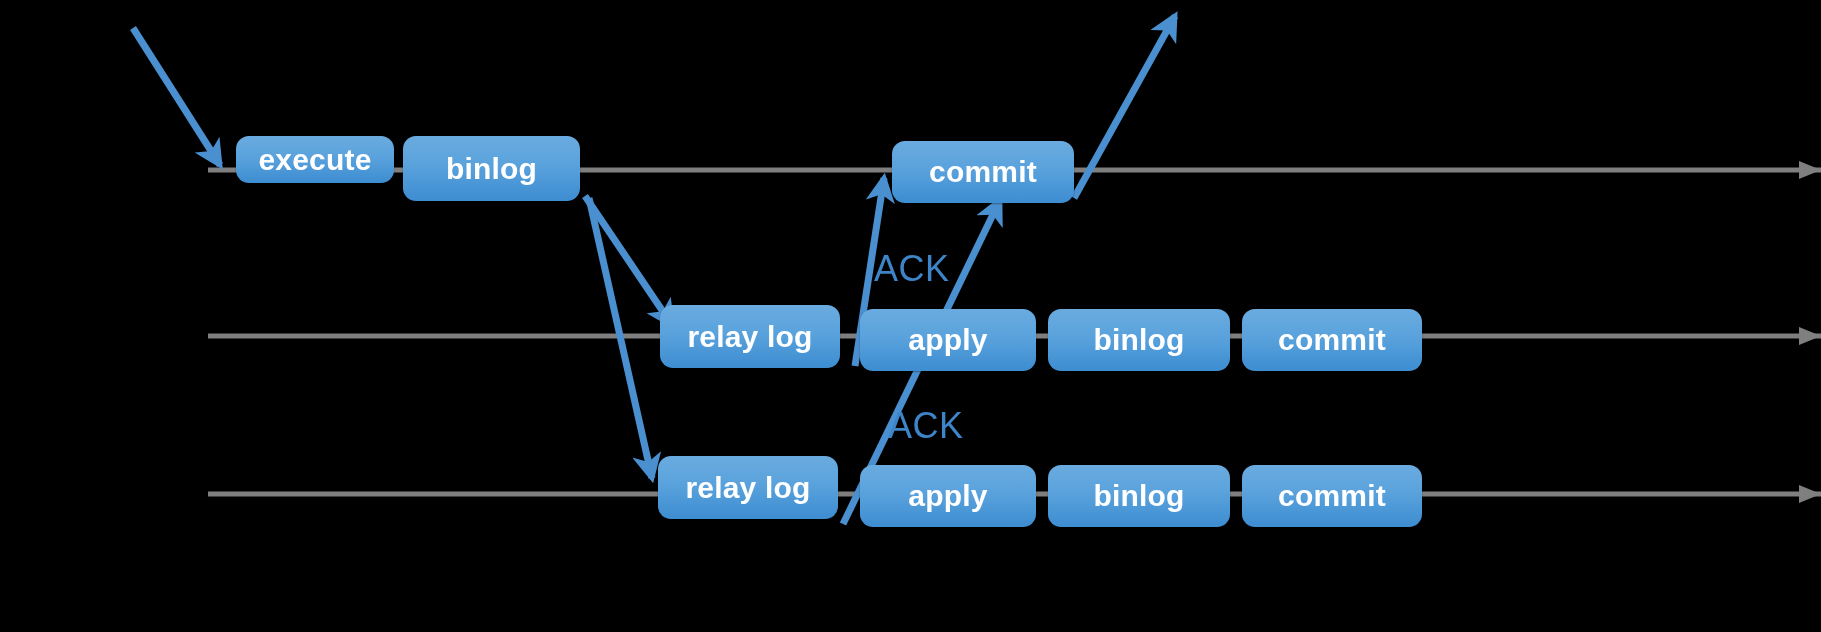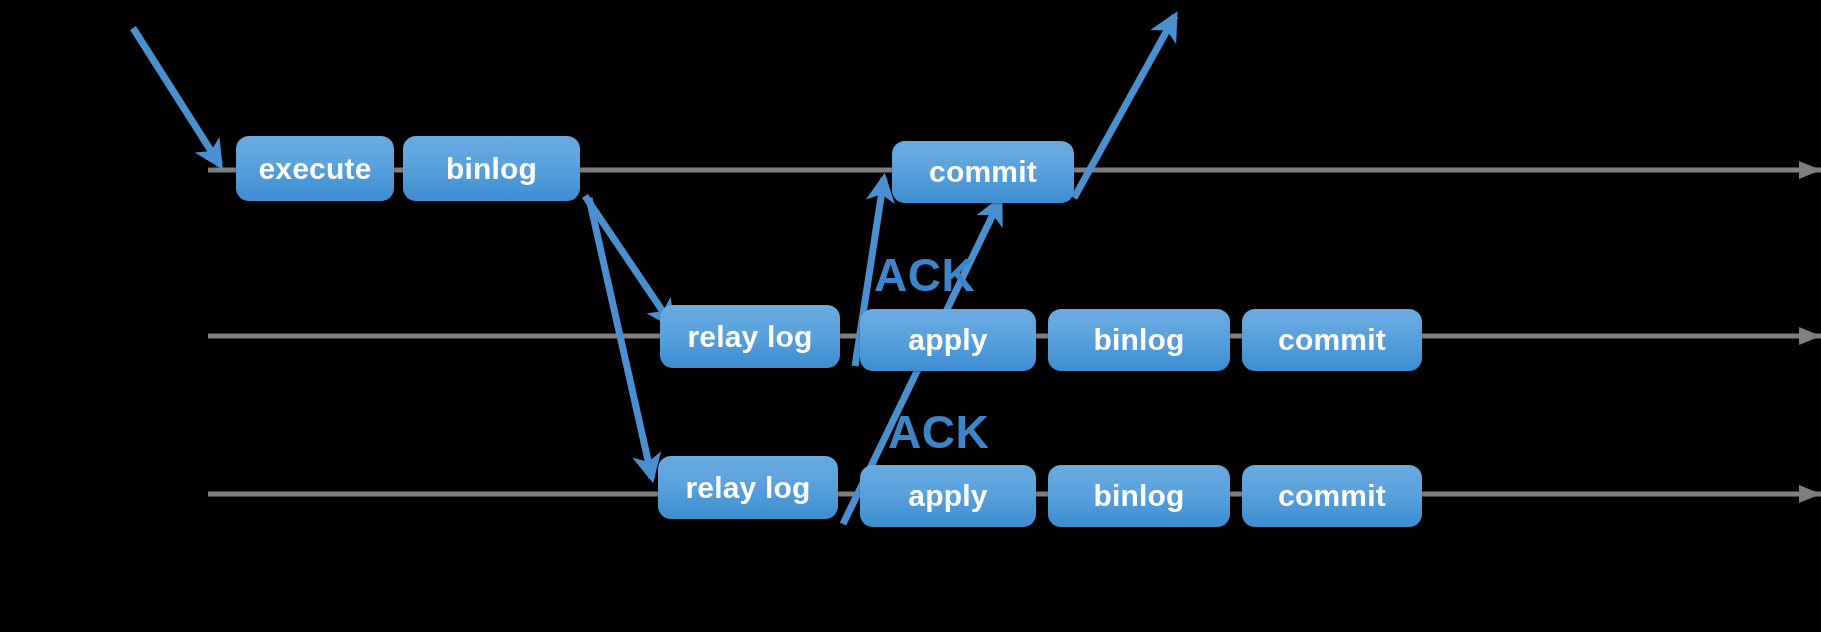--- a/index.html
+++ b/index.html
@@ -4,21 +4,21 @@
 <style>
   html,body{margin:0;padding:0;background:#000;}
   #stage{position:relative;width:1821px;height:632px;background:#000;overflow:hidden;
          font-family:"Liberation Sans",sans-serif;}
   svg.layer{position:absolute;left:0;top:0;width:1821px;height:632px;}
   .node{position:absolute;display:flex;align-items:center;justify-content:center;
         border-radius:13px;color:#ffffff;font-weight:bold;font-size:30px;
         letter-spacing:.2px;white-space:nowrap;
         background:linear-gradient(180deg,#6aabdf 0%,#5ba3dd 42%,#3d8dd1 100%);
         box-shadow:0 1px 2px rgba(0,0,0,.35);}
-  .ack{position:absolute;color:#3d85c8;font-size:46px;font-weight:bold;
+  .ack{position:absolute;color:#3d85c8;font-size:36px;font-weight:normal;
        letter-spacing:.5px;white-space:nowrap;}
 </style>
 </head>
 <body>
 
 <div id="stage">
 
   <svg class="layer" viewBox="0 0 1821 632" xmlns="http://www.w3.org/2000/svg">
     <defs>
       <marker id="ah" viewBox="0 0 10 10" refX="8.2" refY="5" markerWidth="4.2" markerHeight="4.2" orient="auto-start-reverse">
@@ -37,21 +37,21 @@
         <line x1="133" y1="28" x2="220" y2="165" stroke="#4a90d0" stroke-width="7" stroke-linecap="butt" marker-end="url(#ah)"></line>
         <line x1="585" y1="196" x2="672" y2="325" stroke="#4a90d0" stroke-width="7" stroke-linecap="butt" marker-end="url(#ah)"></line>
         <line x1="589" y1="198" x2="652" y2="478" stroke="#4a90d0" stroke-width="7" stroke-linecap="butt" marker-end="url(#ah)"></line>
         <line x1="855" y1="366" x2="884" y2="178" stroke="#4a90d0" stroke-width="7" stroke-linecap="butt" marker-end="url(#ah)"></line>
         <line x1="843" y1="524" x2="1000" y2="200" stroke="#4a90d0" stroke-width="7" stroke-linecap="butt" marker-end="url(#ah)"></line>
         <line x1="1074" y1="198" x2="1175" y2="16" stroke="#4a90d0" stroke-width="7" stroke-linecap="butt" marker-end="url(#ah)"></line>
       </g>
   </svg>
 
   <div id="nodes">
-      <div class="node" style="left: 236px; top: 136px; width: 158px; height: 65px;">execute</div>
+      <div class="node" style="left: 236px; top: 136px; width: 158px; height: 47px;">execute</div>
       <div class="node" style="left: 403px; top: 136px; width: 177px; height: 65px;">binlog</div>
       <div class="node" style="left: 892px; top: 141px; width: 182px; height: 62px;">commit</div>
       <div class="node" style="left: 660px; top: 305px; width: 180px; height: 63px;">relay log</div>
       <div class="node" style="left: 860px; top: 309px; width: 176px; height: 62px;">apply</div>
       <div class="node" style="left: 1048px; top: 309px; width: 182px; height: 62px;">binlog</div>
       <div class="node" style="left: 1242px; top: 309px; width: 180px; height: 62px;">commit</div>
       <div class="node" style="left: 658px; top: 456px; width: 180px; height: 63px;">relay log</div>
       <div class="node" style="left: 860px; top: 465px; width: 176px; height: 62px;">apply</div>
       <div class="node" style="left: 1048px; top: 465px; width: 182px; height: 62px;">binlog</div>
       <div class="node" style="left: 1242px; top: 465px; width: 180px; height: 62px;">commit</div>

